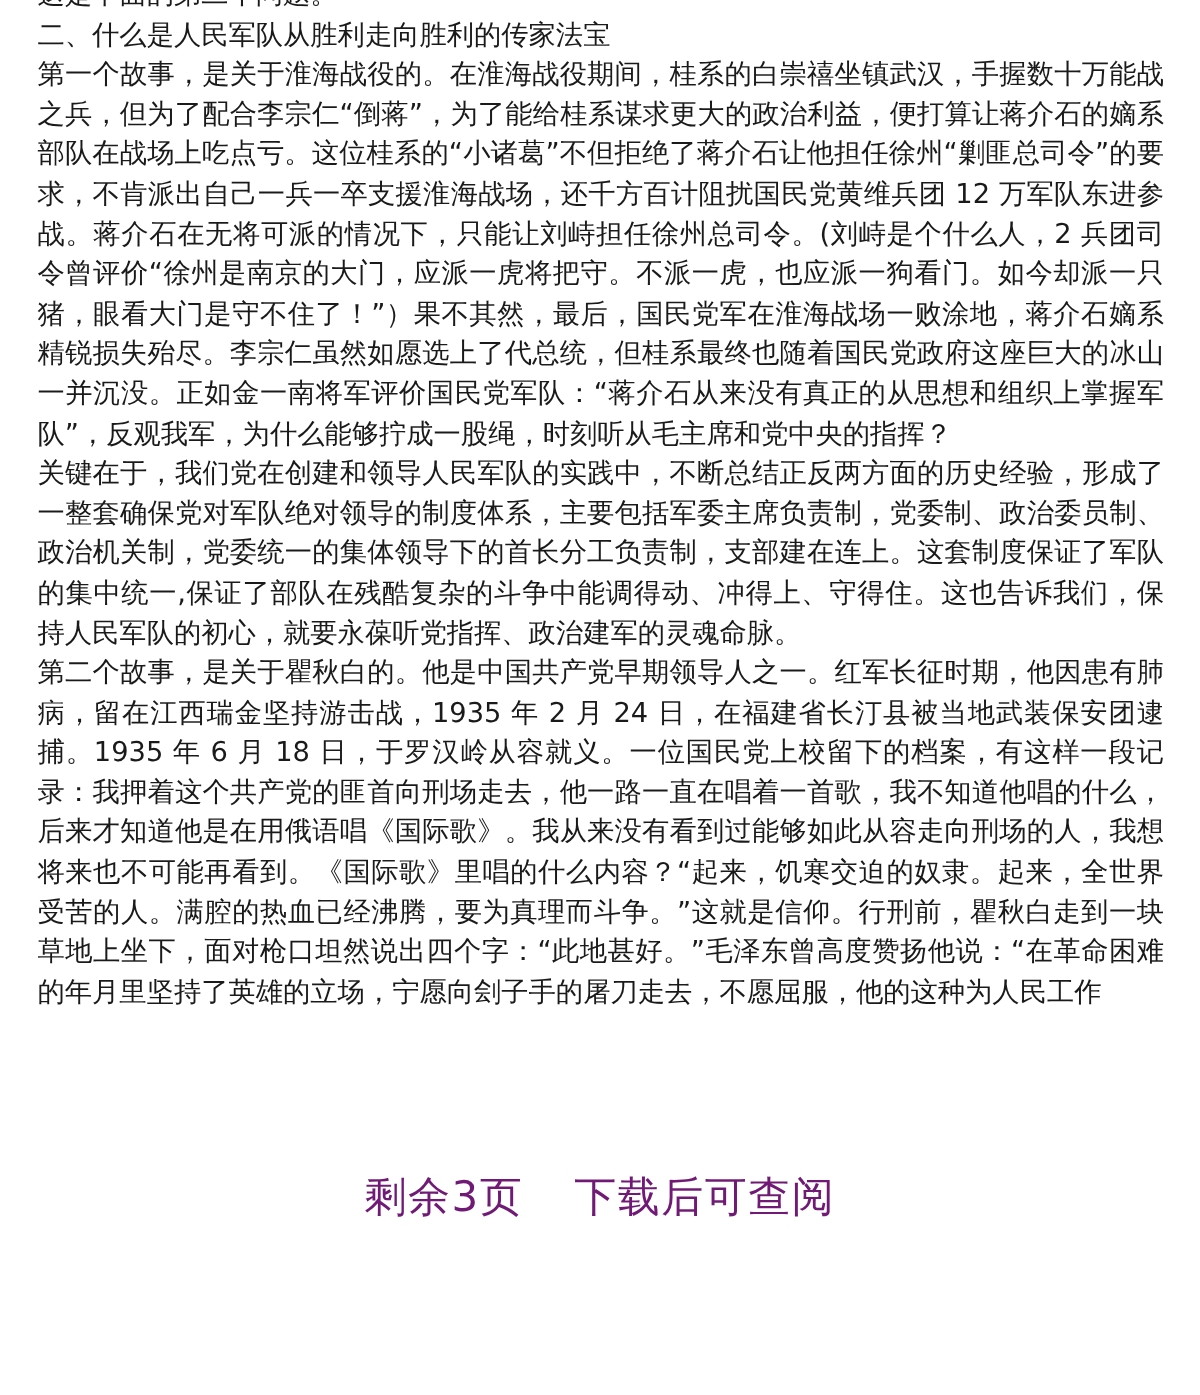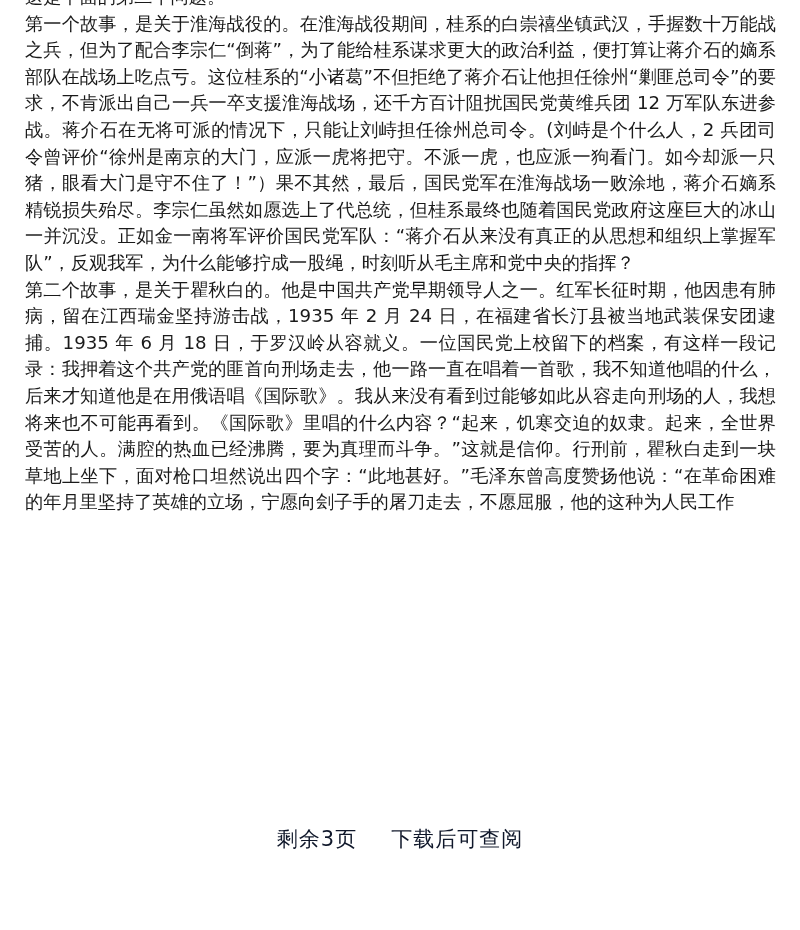--- a/index.html
+++ b/index.html
@@ -11,35 +11,37 @@
       padding: 0 24px 0 25px;
       font-family: "DejaVu Sans", sans-serif;
       font-size: 18.2px;
       line-height: 26.6px;
       color: #1a1a1a;
       text-align: justify;
       text-justify: inter-character;
     }
     .content p { margin: 0; }
     .footer {
-      position: absolute; left: 0; top: 825px; width: 800px;
+      position: absolute; left: 0; top: 779px; width: 800px;
       text-align: center;
       font-family: "DejaVu Sans", sans-serif;
-      font-size: 21px;
-      color: #0f172a;
+      font-size: 28px;
+      color: #701a75;
       letter-spacing: 1px;
     }
     .footer span + span { margin-left: 34px; }
   </style>
 </head>
 <body>
 
 <div class="page">
   <div class="content">
     <p>这是下面的第二个问题。</p>
+    <p>二、什么是人民军队从胜利走向胜利的传家法宝</p>
     <p>第一个故事，是关于淮海战役的。在淮海战役期间，桂系的白崇禧坐镇武汉，手握数十万能战之兵，但为了配合李宗仁“倒蒋”，为了能给桂系谋求更大的政治利益，便打算让蒋介石的嫡系部队在战场上吃点亏。这位桂系的“小诸葛”不但拒绝了蒋介石让他担任徐州“剿匪总司令”的要求，不肯派出自己一兵一卒支援淮海战场，还千方百计阻扰国民党黄维兵团 12 万军队东进参战。蒋介石在无将可派的情况下，只能让刘峙担任徐州总司令。(刘峙是个什么人，2 兵团司令曾评价“徐州是南京的大门，应派一虎将把守。不派一虎，也应派一狗看门。如今却派一只猪，眼看大门是守不住了！”）果不其然，最后，国民党军在淮海战场一败涂地，蒋介石嫡系精锐损失殆尽。李宗仁虽然如愿选上了代总统，但桂系最终也随着国民党政府这座巨大的冰山一并沉没。正如金一南将军评价国民党军队：“蒋介石从来没有真正的从思想和组织上掌握军队”，反观我军，为什么能够拧成一股绳，时刻听从毛主席和党中央的指挥？</p>
+    <p>关键在于，我们党在创建和领导人民军队的实践中，不断总结正反两方面的历史经验，形成了一整套确保党对军队绝对领导的制度体系，主要包括军委主席负责制，党委制、政治委员制、政治机关制，党委统一的集体领导下的首长分工负责制，支部建在连上。这套制度保证了军队的集中统一,保证了部队在残酷复杂的斗争中能调得动、冲得上、守得住。这也告诉我们，保持人民军队的初心，就要永葆听党指挥、政治建军的灵魂命脉。</p>
     <p>第二个故事，是关于瞿秋白的。他是中国共产党早期领导人之一。红军长征时期，他因患有肺病，留在江西瑞金坚持游击战，1935 年 2 月 24 日，在福建省长汀县被当地武装保安团逮捕。1935 年 6 月 18 日，于罗汉岭从容就义。一位国民党上校留下的档案，有这样一段记录：我押着这个共产党的匪首向刑场走去，他一路一直在唱着一首歌，我不知道他唱的什么，后来才知道他是在用俄语唱《国际歌》。我从来没有看到过能够如此从容走向刑场的人，我想将来也不可能再看到。《国际歌》里唱的什么内容？“起来，饥寒交迫的奴隶。起来，全世界受苦的人。满腔的热血已经沸腾，要为真理而斗争。”这就是信仰。行刑前，瞿秋白走到一块草地上坐下，面对枪口坦然说出四个字：“此地甚好。”毛泽东曾高度赞扬他说：“在革命困难的年月里坚持了英雄的立场，宁愿向刽子手的屠刀走去，不愿屈服，他的这种为人民工作</p>
   </div>
 </div>
 
 <div class="footer">
   <span>剩余3页</span><span>下载后可查阅</span>
 </div>
 
 </body></html>

